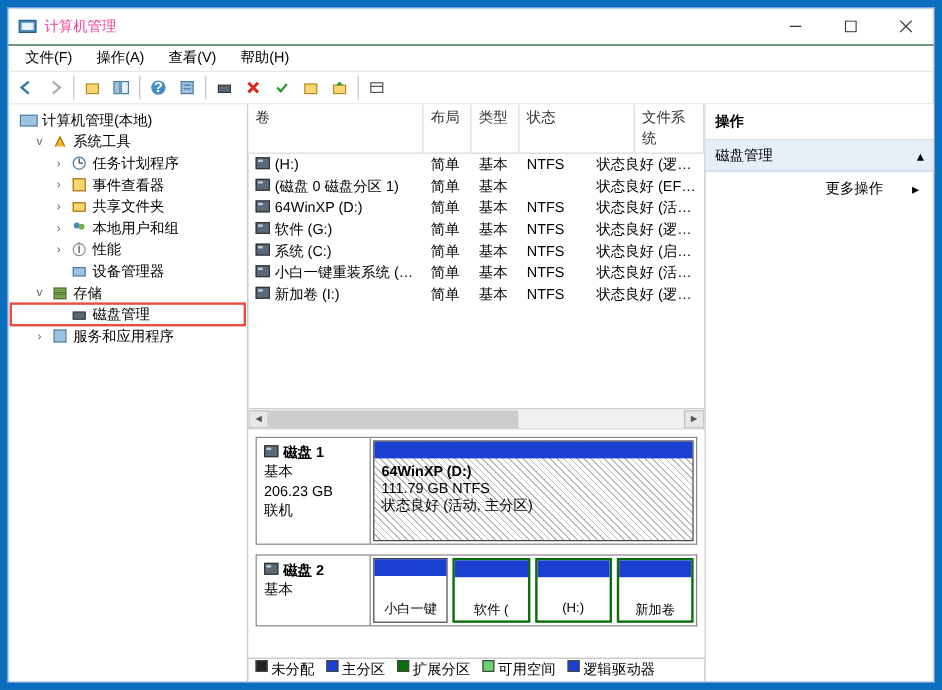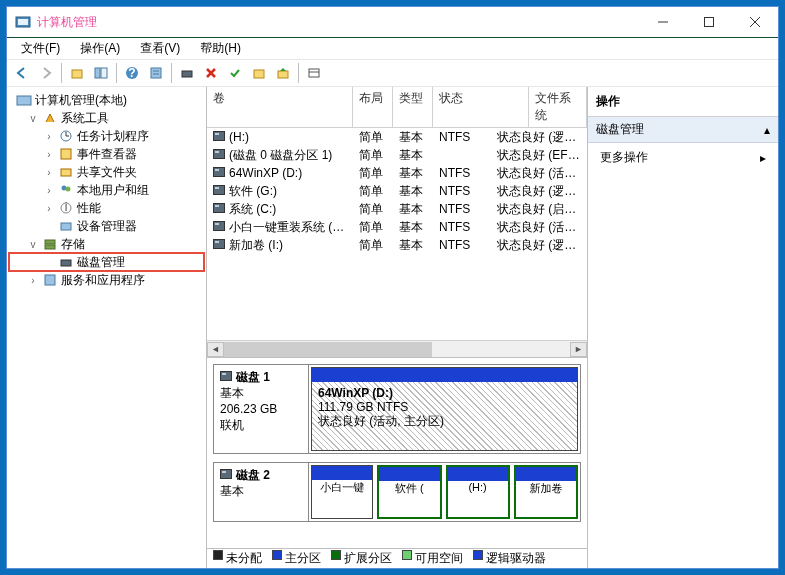--- a/index.html
+++ b/index.html
@@ -39,28 +39,28 @@
 .diskpanel { height:190px; overflow:auto; padding:6px; background:#fff; }
 .diskrow { display:flex; margin-bottom:8px; height:90px; }
 .diskinfo { width:96px; border:1px solid #888; padding:4px 6px; font-size:12px; line-height:16px; }
 .diskmap { flex:1; border:1px solid #888; border-left:none; display:flex; position:relative; }
 .part { border:1px solid #444; margin:2px; position:relative; }
 .part .pbar { height:14px; }
 .part .pbody { padding:4px 6px; font-size:12px; line-height:14px; }
 .hatch { background:repeating-linear-gradient(45deg,#fff,#fff 3px,#bbb 3px,#bbb 4px); }
 .d2parts { display:flex; width:100%; }
 .d2parts .part { flex:1; }
-.d2parts .plabel { font-size:11px; text-align:center; padding-top:0; white-space:nowrap; overflow:hidden; }
+.d2parts .plabel { font-size:11px; text-align:center; padding-top:20px; white-space:nowrap; overflow:hidden; }
 .legend { display:flex; align-items:center; gap:10px; padding:2px 6px; border-top:1px solid #c0c0c0; height:20px; font-size:11px; }
 .lg { display:flex; align-items:flex-start; gap:3px; }
 .sw { width:10px; height:10px; border:1px solid #444; }
 .actions { width:190px; display:flex; flex-direction:column; }
 .acthead { padding:6px 8px; font-weight:bold; background:#fff; border-bottom:1px solid #d0d0d0; }
 .actsub { background:#e6eef8; padding:4px 8px; display:flex; justify-content:space-between; align-items:center; border-bottom:1px solid #c8d4e6; }
-.actitem { padding:6px 12px; display:flex; justify-content:space-between; align-items:center;gap:24px; }
+.actitem { padding:6px 12px; display:flex; justify-content:flex-end; align-items:center;gap:24px; }
 svg { display:block; }
 </style>
 </head>
 <body>
 
 <div class="window">
 
   <div class="titlebar">
     <span class="ticon">
       <svg width="16" height="16">

